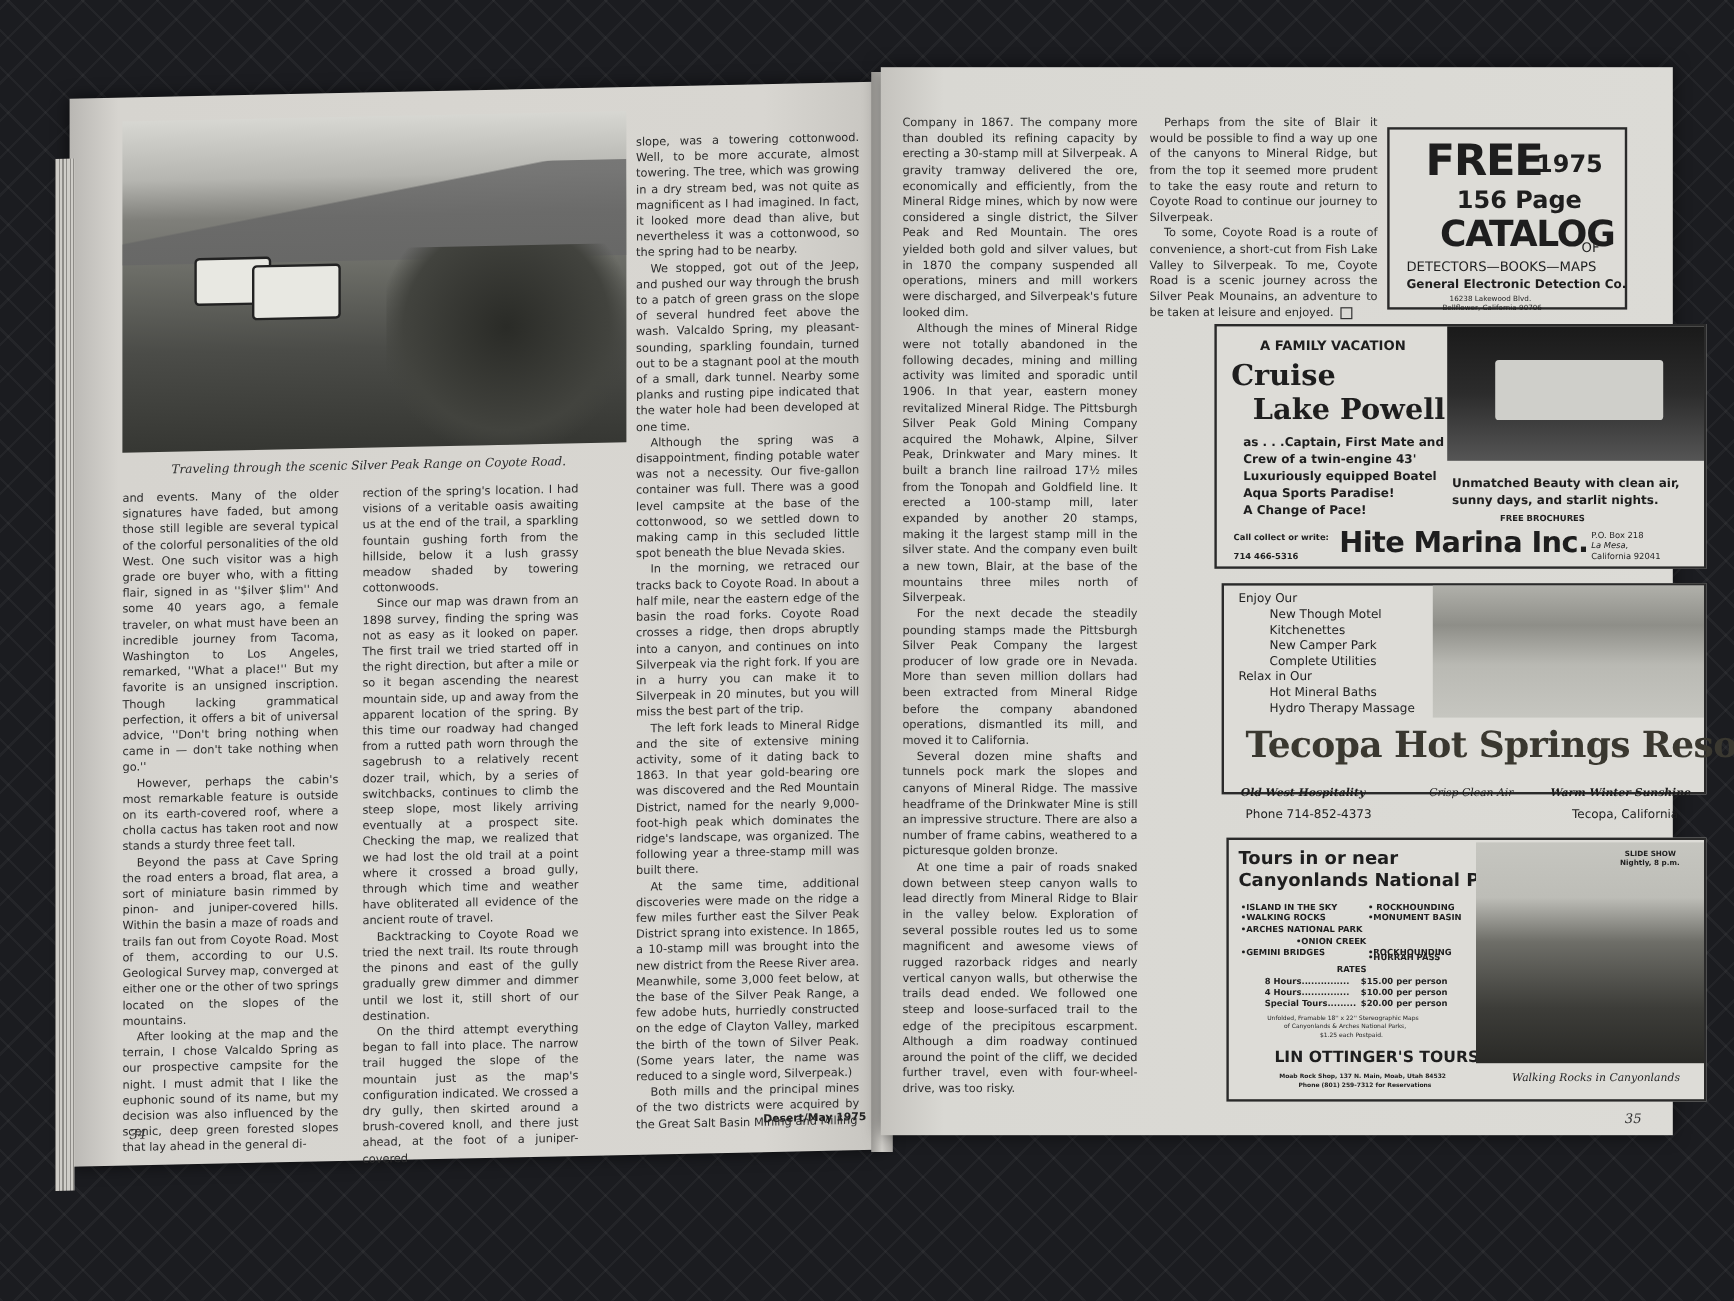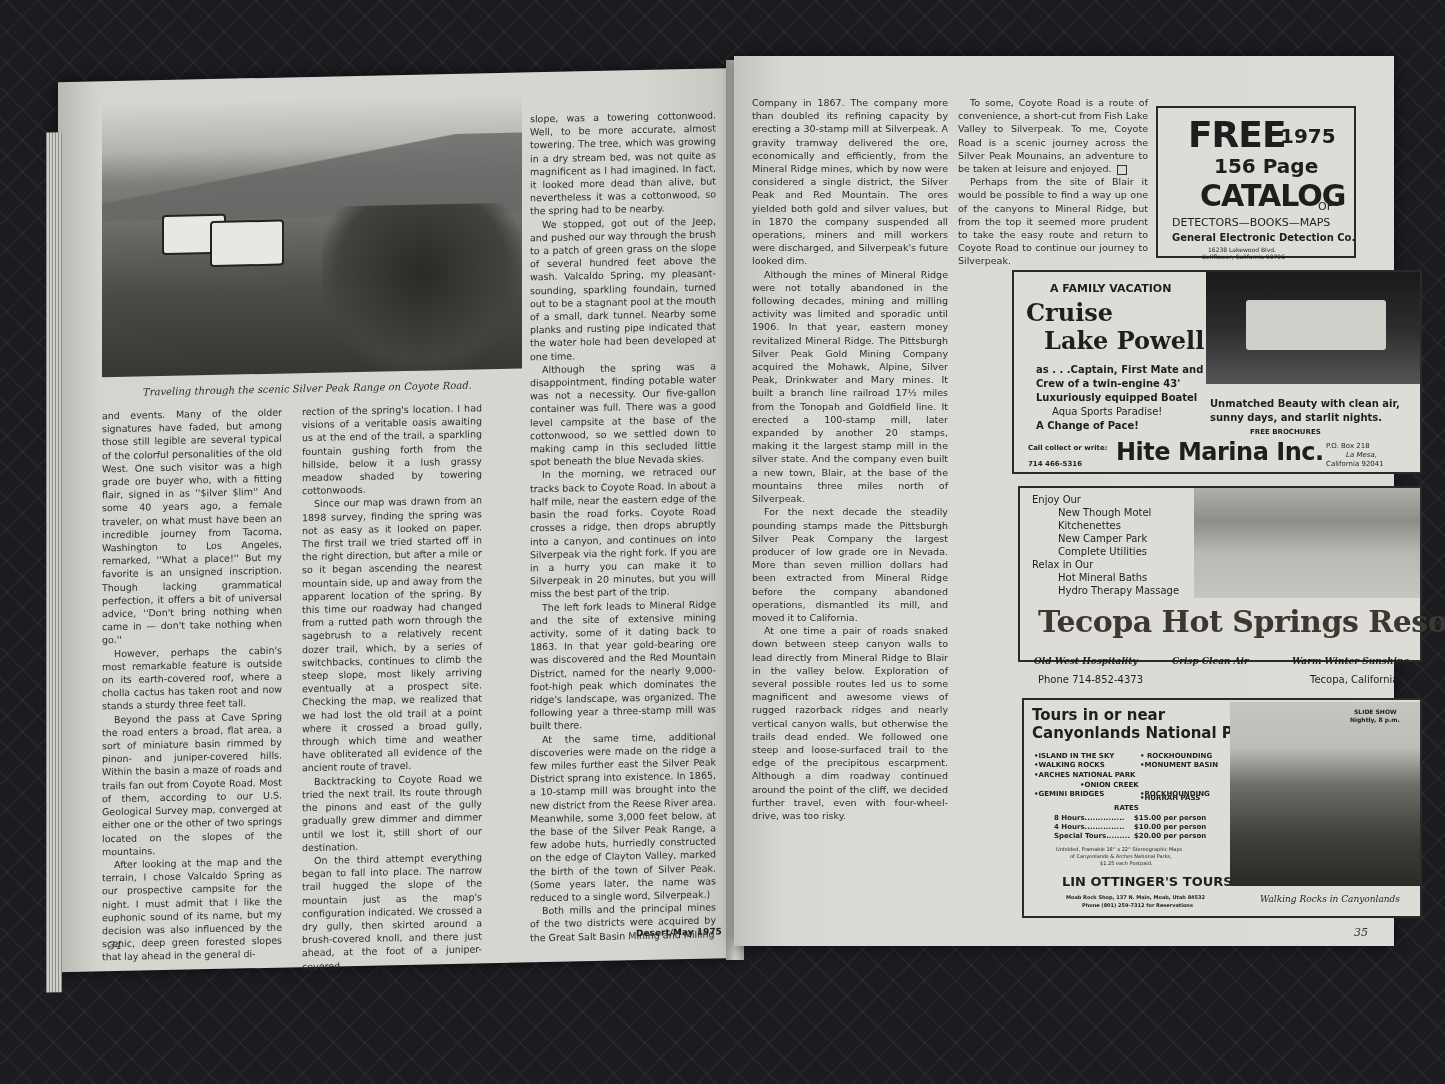--- a/index.html
+++ b/index.html
@@ -79,26 +79,27 @@
     <div class="footer-title" style="left:578px;top:858px;">Desert/May 1975</div>
   </div>
 
   <div class="spine"></div>
 
   <div class="page page-right">
     <div class="col" style="left:18px;top:40px;width:196px;">
       <p class="noindent">Company in 1867. The company more than doubled its refining capacity by erecting a 30-stamp mill at Silverpeak. A gravity tramway delivered the ore, economically and efficiently, from the Mineral Ridge mines, which by now were considered a single district, the Silver Peak and Red Mountain. The ores yielded both gold and silver values, but in 1870 the company suspended all operations, miners and mill workers were discharged, and Silverpeak's future looked dim.</p>
       <p>Although the mines of Mineral Ridge were not totally abandoned in the following decades, mining and milling activity was limited and sporadic until 1906. In that year, eastern money revitalized Mineral Ridge. The Pittsburgh Silver Peak Gold Mining Company acquired the Mohawk, Alpine, Silver Peak, Drinkwater and Mary mines. It built a branch line railroad 17½ miles from the Tonopah and Goldfield line. It erected a 100-stamp mill, later expanded by another 20 stamps, making it the largest stamp mill in the silver state. And the company even built a new town, Blair, at the base of the mountains three miles north of Silverpeak.</p>
       <p>For the next decade the steadily pounding stamps made the Pittsburgh Silver Peak Company the largest producer of low grade ore in Nevada. More than seven million dollars had been extracted from Mineral Ridge before the company abandoned operations, dismantled its mill, and moved it to California.</p>
+      <p>Several dozen mine shafts and tunnels pock mark the slopes and canyons of Mineral Ridge. The massive headframe of the Drinkwater Mine is still an impressive structure. There are also a number of frame cabins, weathered to a picturesque golden bronze.</p>
       <p>At one time a pair of roads snaked down between steep canyon walls to lead directly from Mineral Ridge to Blair in the valley below. Exploration of several possible routes led us to some magnificent and awesome views of rugged razorback ridges and nearly vertical canyon walls, but otherwise the trails dead ended. We followed one steep and loose-surfaced trail to the edge of the precipitous escarpment. Although a dim roadway continued around the point of the cliff, we decided further travel, even with four-wheel-drive, was too risky.</p>
     </div>
 
     <div class="col" style="left:224px;top:40px;width:190px;">
+      <p>Perhaps from the site of Blair it would be possible to find a way up one of the canyons to Mineral Ridge, but from the top it seemed more prudent to take the easy route and return to Coyote Road to continue our journey to Silverpeak.</p>
       <p><span>To some, Coyote Road is a route of convenience, a short-cut from Fish Lake Valley to Silverpeak. To me, Coyote Road is a scenic journey across the Silver Peak Mounains, an adventure to be taken at leisure and enjoyed.</span><span class="box-glyph"></span></p>
-      <p>Perhaps from the site of Blair it would be possible to find a way up one of the canyons to Mineral Ridge, but from the top it seemed more prudent to take the easy route and return to Coyote Road to continue our journey to Silverpeak.</p>
     </div>
 
     <div class="ad" style="left:422px;top:50px;width:200px;height:152px;">
       <span class="t" style="left:30px;top:6px;font-size:36px;font-weight:bold;letter-spacing:-1px;">FREE</span>
       <span class="t" style="left:122px;top:16px;font-size:20px;font-weight:bold;">1975</span>
       <span class="t" style="left:56px;top:46px;font-size:20px;font-weight:bold;">156 Page</span>
       <span class="t" style="left:42px;top:70px;font-size:30px;font-weight:bold;letter-spacing:-1px;">CATALOG</span>
       <span class="t" style="left:160px;top:92px;font-size:11px;">OF</span>
       <span class="t" style="left:14px;top:108px;font-size:11px;">DETECTORS—BOOKS—MAPS</span>
       <span class="t" style="left:14px;top:124px;font-size:10px;font-weight:bold;">General Electronic Detection Co.</span>
@@ -106,49 +107,49 @@
       <span class="t" style="left:44px;top:145px;font-size:6px;">Bellflower, California 90706</span>
     </div>
 
     <div class="ad" style="left:278px;top:214px;width:410px;height:204px;">
       <span class="t" style="left:36px;top:10px;font-size:11px;font-weight:bold;">A FAMILY VACATION</span>
       <span class="t" style="left:12px;top:26px;font-size:24px;font-weight:bold;font-family:'DejaVu Serif',serif;">Cruise</span>
       <span class="t" style="left:30px;top:54px;font-size:24px;font-weight:bold;font-family:'DejaVu Serif',serif;">Lake Powell</span>
       <span class="t" style="left:22px;top:92px;font-size:10px;font-weight:bold;">as . . .Captain, First Mate and</span>
       <span class="t" style="left:22px;top:106px;font-size:10px;font-weight:bold;">Crew of a twin-engine 43'</span>
       <span class="t" style="left:22px;top:120px;font-size:10px;font-weight:bold;">Luxuriously equipped Boatel</span>
-      <span class="t" style="left:22px;top:134px;font-size:10px;font-weight:normal;margin-left:16px;">Aqua Sports Paradise!</span>
+      <span class="t" style="left:22px;top:134px;font-size:10px;font-weight:bold;">Aqua Sports Paradise!</span>
       <span class="t" style="left:22px;top:148px;font-size:10px;font-weight:bold;">A Change of Pace!</span>
       <div style="position:absolute;left:192px;top:0;width:214px;height:112px;background:linear-gradient(180deg,#1a1a1a,#2c2c2c 50%,#555 100%);">
         <div style="position:absolute;left:40px;top:28px;width:140px;height:50px;background:#cfcfca;border-radius:3px;"></div>
       </div>
       <span class="t" style="left:196px;top:126px;font-size:10px;font-weight:bold;">Unmatched Beauty with clean air,</span>
       <span class="t" style="left:196px;top:140px;font-size:10px;font-weight:bold;">sunny days, and starlit nights.</span>
       <span class="t" style="left:236px;top:156px;font-size:7px;font-weight:bold;">FREE BROCHURES</span>
       <span class="t" style="left:14px;top:172px;font-size:7px;font-weight:bold;">Call collect or write:</span>
       <span class="t" style="left:14px;top:188px;font-size:7px;font-weight:bold;">714 466-5316</span>
       <span class="t" style="left:102px;top:166px;font-size:24px;font-weight:bold;letter-spacing:-0.5px;">Hite Marina Inc.</span>
       <span class="t" style="left:312px;top:170px;font-size:7px;">P.O. Box 218</span>
-      <span class="t" style="left:332px;top:179px;font-size:7px;font-style:italic;">La Mesa,</span>
+      <span class="t" style="left:312px;top:179px;font-size:7px;font-style:italic;">La Mesa,</span>
       <span class="t" style="left:312px;top:188px;font-size:7px;">California 92041</span>
     </div>
 
     <div class="ad" style="left:284px;top:430px;width:404px;height:176px;">
       <span class="t" style="left:12px;top:6px;font-size:10px;">Enjoy Our</span>
       <span class="t" style="left:38px;top:19px;font-size:10px;">New Though Motel</span>
       <span class="t" style="left:38px;top:32px;font-size:10px;">Kitchenettes</span>
       <span class="t" style="left:38px;top:45px;font-size:10px;">New Camper Park</span>
       <span class="t" style="left:38px;top:58px;font-size:10px;">Complete Utilities</span>
       <span class="t" style="left:12px;top:71px;font-size:10px;">Relax in Our</span>
       <span class="t" style="left:38px;top:84px;font-size:10px;">Hot Mineral Baths</span>
       <span class="t" style="left:38px;top:97px;font-size:10px;">Hydro Therapy Massage</span>
       <div style="position:absolute;left:174px;top:0;width:226px;height:110px;background:linear-gradient(180deg,#b0b0aa,#8e8e88 30%,#b9b9b3 60%,#c6c6c0);"></div>
       <span class="t" style="left:18px;top:116px;font-size:30px;font-weight:bold;font-family:'DejaVu Serif',serif;color:#3a3830;letter-spacing:-0.5px;">Tecopa Hot Springs Resort</span>
       <span class="t" style="left:14px;top:168px;font-size:9px;font-style:italic;font-weight:bold;font-family:'DejaVu Serif',serif;">Old West Hospitality</span>
-      <span class="t" style="left:152px;top:168px;font-size:9px;font-style:italic;font-weight:bold;font-family:'DejaVu Serif',serif;">Crisp Clean Air</span>
+      <span class="t" style="left:171px;top:168px;font-size:9px;font-style:italic;font-weight:normal;font-family:'DejaVu Serif',serif;">Crisp Clean Air</span>
       <span class="t" style="left:272px;top:168px;font-size:9px;font-style:italic;font-weight:bold;font-family:'DejaVu Serif',serif;">Warm Winter Sunshine</span>
       <span class="t" style="left:18px;top:186px;font-size:10px;">Phone 714-852-4373</span>
       <span class="t" style="left:290px;top:186px;font-size:10px;">Tecopa, California</span>
     </div>
 
     <div class="ad" style="left:288px;top:642px;width:400px;height:220px;">
       <span class="t" style="left:8px;top:6px;font-size:15px;font-weight:bold;">Tours in or near</span>
       <span class="t" style="left:8px;top:24px;font-size:15px;font-weight:bold;">Canyonlands National Park</span>
       <span class="t" style="left:10px;top:52px;font-size:7px;font-weight:bold;">•ISLAND IN THE SKY</span>
       <span class="t" style="left:10px;top:61px;font-size:7px;font-weight:bold;">•WALKING ROCKS</span>

